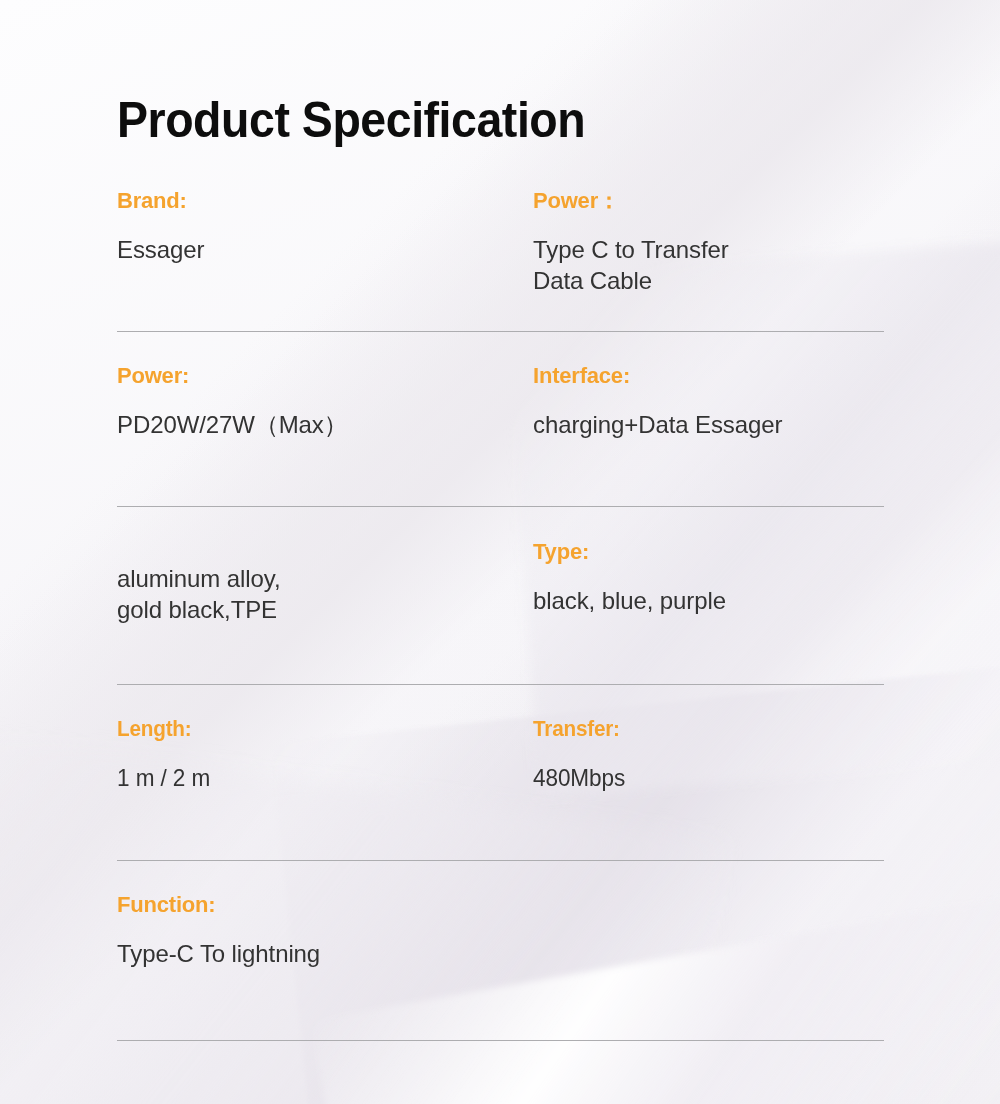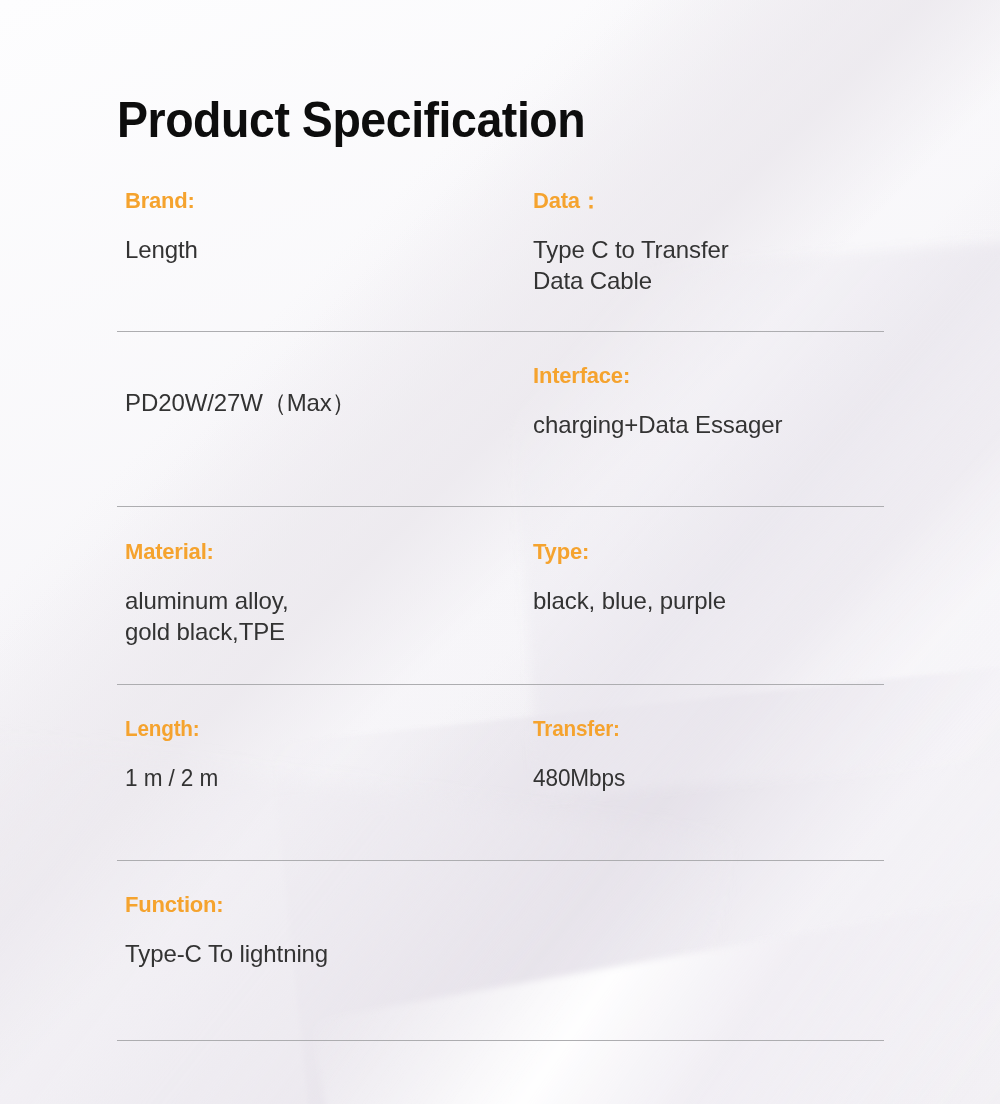--- a/index.html
+++ b/index.html
@@ -125,21 +125,21 @@
   .spec-row {
     position: absolute;
     left: 117px;
     width: 767px;
   }
 
   .spec-cell {
     position: absolute;
     top: 0;
   }
-  .spec-cell.col-left  { left: 8px;   width: 400px; }
+  .spec-cell.col-left  { left: 0px;   width: 400px; }
   .spec-cell.col-right { left: 416px; width: 360px; }
 
   .spec-label {
     font-size: 22px;
     font-weight: bold;
     color: #f5a32e;
     letter-spacing: -0.2px;
     white-space: nowrap;
     line-height: 1;
   }
@@ -178,40 +178,40 @@
 
 <div id="page">
 
   <h1 id="page-title">Product Specification</h1>
 
   <div class="spec-table" id="spec-table">
 
   <div class="spec-row" style="top: 190px;">
         <div class="spec-cell col-left">
           <div class="spec-label">Brand:</div>
-          <div class="spec-value">Length</div>
-        </div>
-        <div class="spec-cell col-right">
-          <div class="spec-label">Data：</div>
+          <div class="spec-value">Essager</div>
+        </div>
+        <div class="spec-cell col-right">
+          <div class="spec-label">Power：</div>
           <div class="spec-value">Type C to Transfer
 Data Cable</div>
         </div>
       </div>
       <div class="spec-row" style="top: 365px;">
         <div class="spec-cell col-left">
+          <div class="spec-label">Power:</div>
           <div class="spec-value">PD20W/27W（Max）</div>
         </div>
         <div class="spec-cell col-right">
           <div class="spec-label">Interface:</div>
           <div class="spec-value">charging+Data Essager</div>
         </div>
       </div>
       <div class="spec-row" style="top: 541px;">
         <div class="spec-cell col-left">
-          <div class="spec-label">Material:</div>
           <div class="spec-value">aluminum alloy,
 gold black,TPE</div>
         </div>
         <div class="spec-cell col-right">
           <div class="spec-label">Type:</div>
           <div class="spec-value">black, blue, purple</div>
         </div>
       </div>
       <div class="spec-row narrow" style="top: 718px;">
         <div class="spec-cell col-left">

